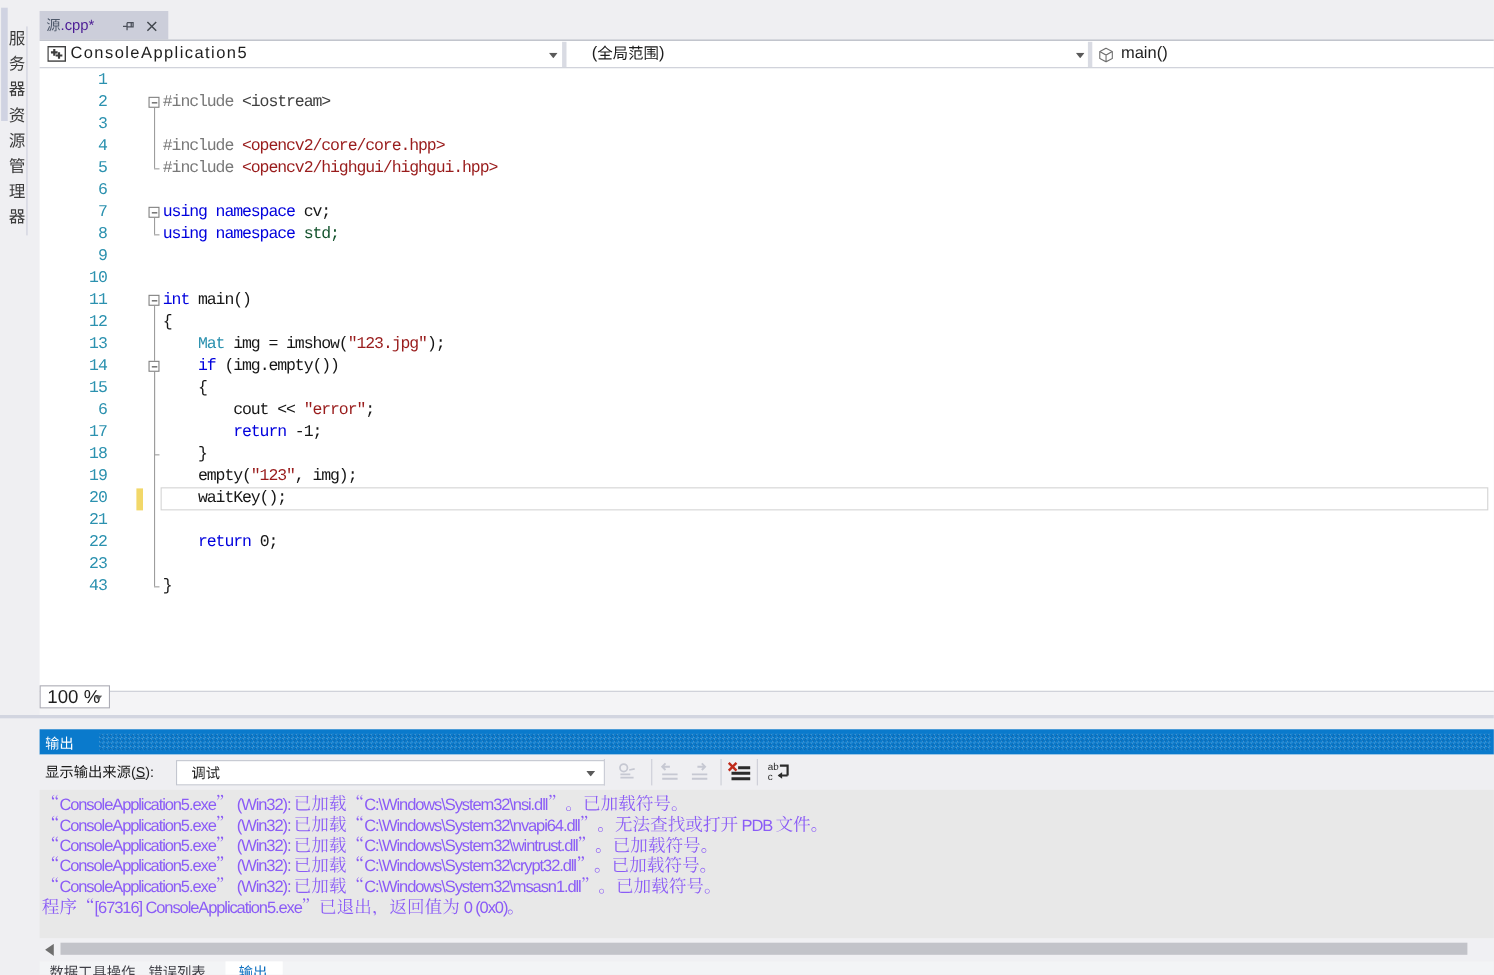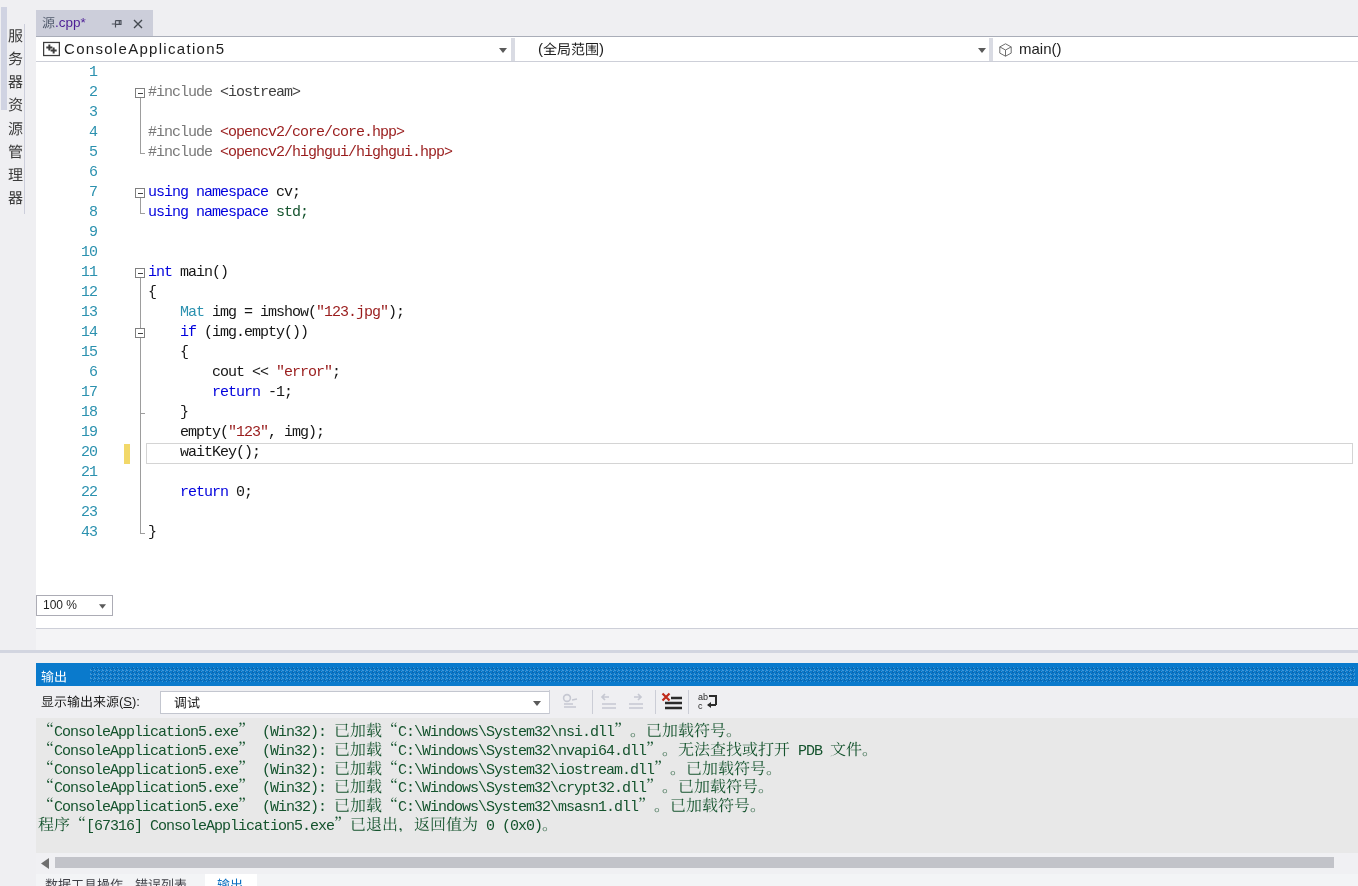--- a/index.html
+++ b/index.html
@@ -26,32 +26,32 @@
 body::before{content:"";position:absolute;left:36px;top:62px;width:1322px;height:566px;background:#fff}
 .ln{position:absolute;left:36px;width:61px;height:20px;text-align:right;font-family:"Liberation Mono",monospace;font-size:15px;letter-spacing:-1px;line-height:20px;color:#2b91af}
 .cd{position:absolute;left:148px;height:20px;font-family:"Liberation Mono",monospace;font-size:15px;letter-spacing:-1px;line-height:20px;white-space:pre}
 .cbox{position:absolute;left:135px;width:10px;height:10px;border:1px solid #808080;background:#fff;z-index:3}
 .cminus{position:absolute;left:1.5px;top:3.5px;width:5px;height:1px;background:#404040}
 .cline{position:absolute;left:140px;width:1px;background:#9d9d9d}
 .cfoot{position:absolute;left:140px;width:5px;height:1px;background:#9d9d9d}
 .ybar{position:absolute;left:124px;top:444px;width:6px;height:20px;background:#f2d869}
 .curline{position:absolute;left:146px;top:443px;width:1207px;height:21px;border:1px solid #d4d4d4}
 .zrow{position:absolute;left:36px;top:628px;width:1322px;height:22px;background:#f4f4f6;border-top:1px solid #cdcfd8}
-.zbox{position:absolute;left:36px;top:595px;width:77px;height:21px;background:#fff;border:1px solid #acacb5;font-size:12px;line-height:19px;padding-left:6px;color:#1e1e1e}
+.zbox{position:absolute;left:36px;top:623px;width:64px;height:21px;background:#fff;border:1px solid #acacb5;font-size:17px;line-height:19px;padding-left:6px;color:#1e1e1e}
 .split1{position:absolute;left:0px;top:650px;width:1358px;height:13px;background:#efeff2;border-top:3px solid #d2d5e0}
 .otitle{position:absolute;left:36px;top:663px;width:1322px;height:23px;background:#0a7acc}
 .ott{position:absolute;left:5px;top:4px;color:#fff}
 .dots{position:absolute;left:54px;top:4px;right:3px;height:15px;background-image:linear-gradient(45deg,rgba(255,255,255,.22) 25%,transparent 25%,transparent 75%,rgba(255,255,255,.22) 75%),linear-gradient(45deg,rgba(0,20,60,.18) 25%,transparent 25%,transparent 75%,rgba(0,20,60,.18) 75%);background-size:4px 4px;background-position:0 0,2px 2px}
 .otool{position:absolute;left:36px;top:686px;width:1322px;height:32px;background:#efeff2}
 .olabel{position:absolute;left:41px;top:694px;font-size:13px;color:#1e1e1e}
 .ocombo{position:absolute;left:160px;top:691px;width:390px;height:23px;background:#fff;border:1px solid #c3c6cf;font-size:13px;padding:3px 0 0 13px;color:#1e1e1e}
 .tsep{position:absolute;top:690px;width:1px;height:24px;background:#cbcdd6}
 .ticn{position:absolute;top:692px}
 .oarea{position:absolute;left:36px;top:718px;width:1322px;height:135px;background:#e8e8e8}
-.ol{position:absolute;left:38px;height:19px;font-family:Liberation Mono, monospace;font-size:15px;line-height:19px;color:#14532d;white-space:pre;z-index:2}
+.ol{position:absolute;left:38px;height:19px;font-family:Liberation Sans, sans-serif;font-size:15px;line-height:19px;color:#8b5cf6;white-space:pre;z-index:2}
 .ol .m{letter-spacing:-1px}
 .hsc{position:absolute;left:36px;top:853px;width:1322px;height:21px;background:#f0f0f3}
 .hsa{position:absolute;left:41px;top:858px}
 .hst{position:absolute;left:55px;top:857px;width:1279px;height:11px;background:#c2c3c9}
 .brow{position:absolute;left:36px;top:874px;width:1322px;height:12px;background:#f3f4f6}
 .btab1{position:absolute;left:45px;top:875px;color:#3f3f46}
 .btab2{position:absolute;left:135px;top:875px;color:#3f3f46}
 .btabw{position:absolute;left:205px;top:874px;width:52px;height:12px;background:#fff}
 .btab3{position:absolute;left:217px;top:875px;color:#0e70c0}
 </style></head>
@@ -382,21 +382,21 @@
     </svg><span class="m">ConsoleApplication5.exe</span><svg class="k c16" viewBox="0 -88 100 100">
       <use href="#b19"></use>
     </svg><span class="m"> (Win32): </span><svg class="k c16" viewBox="0 -88 100 100">
       <use href="#b20"></use>
     </svg><svg class="k c16" viewBox="0 -88 100 100">
       <use href="#b21"></use>
     </svg><svg class="k c16" viewBox="0 -88 100 100">
       <use href="#b22"></use>
     </svg><svg class="k c16" viewBox="0 -88 100 100">
       <use href="#b18"></use>
-    </svg><span class="m">C:\Windows\System32\iostream.dll</span><svg class="k c16" viewBox="0 -88 100 100">
+    </svg><span class="m">C:\Windows\System32\wintrust.dll</span><svg class="k c16" viewBox="0 -88 100 100">
       <use href="#b19"></use>
     </svg><svg class="k c16" viewBox="0 -88 100 100">
       <use href="#b23"></use>
     </svg><svg class="k c16" viewBox="0 -88 100 100">
       <use href="#b20"></use>
     </svg><svg class="k c16" viewBox="0 -88 100 100">
       <use href="#b21"></use>
     </svg><svg class="k c16" viewBox="0 -88 100 100">
       <use href="#b22"></use>
     </svg><svg class="k c16" viewBox="0 -88 100 100">

